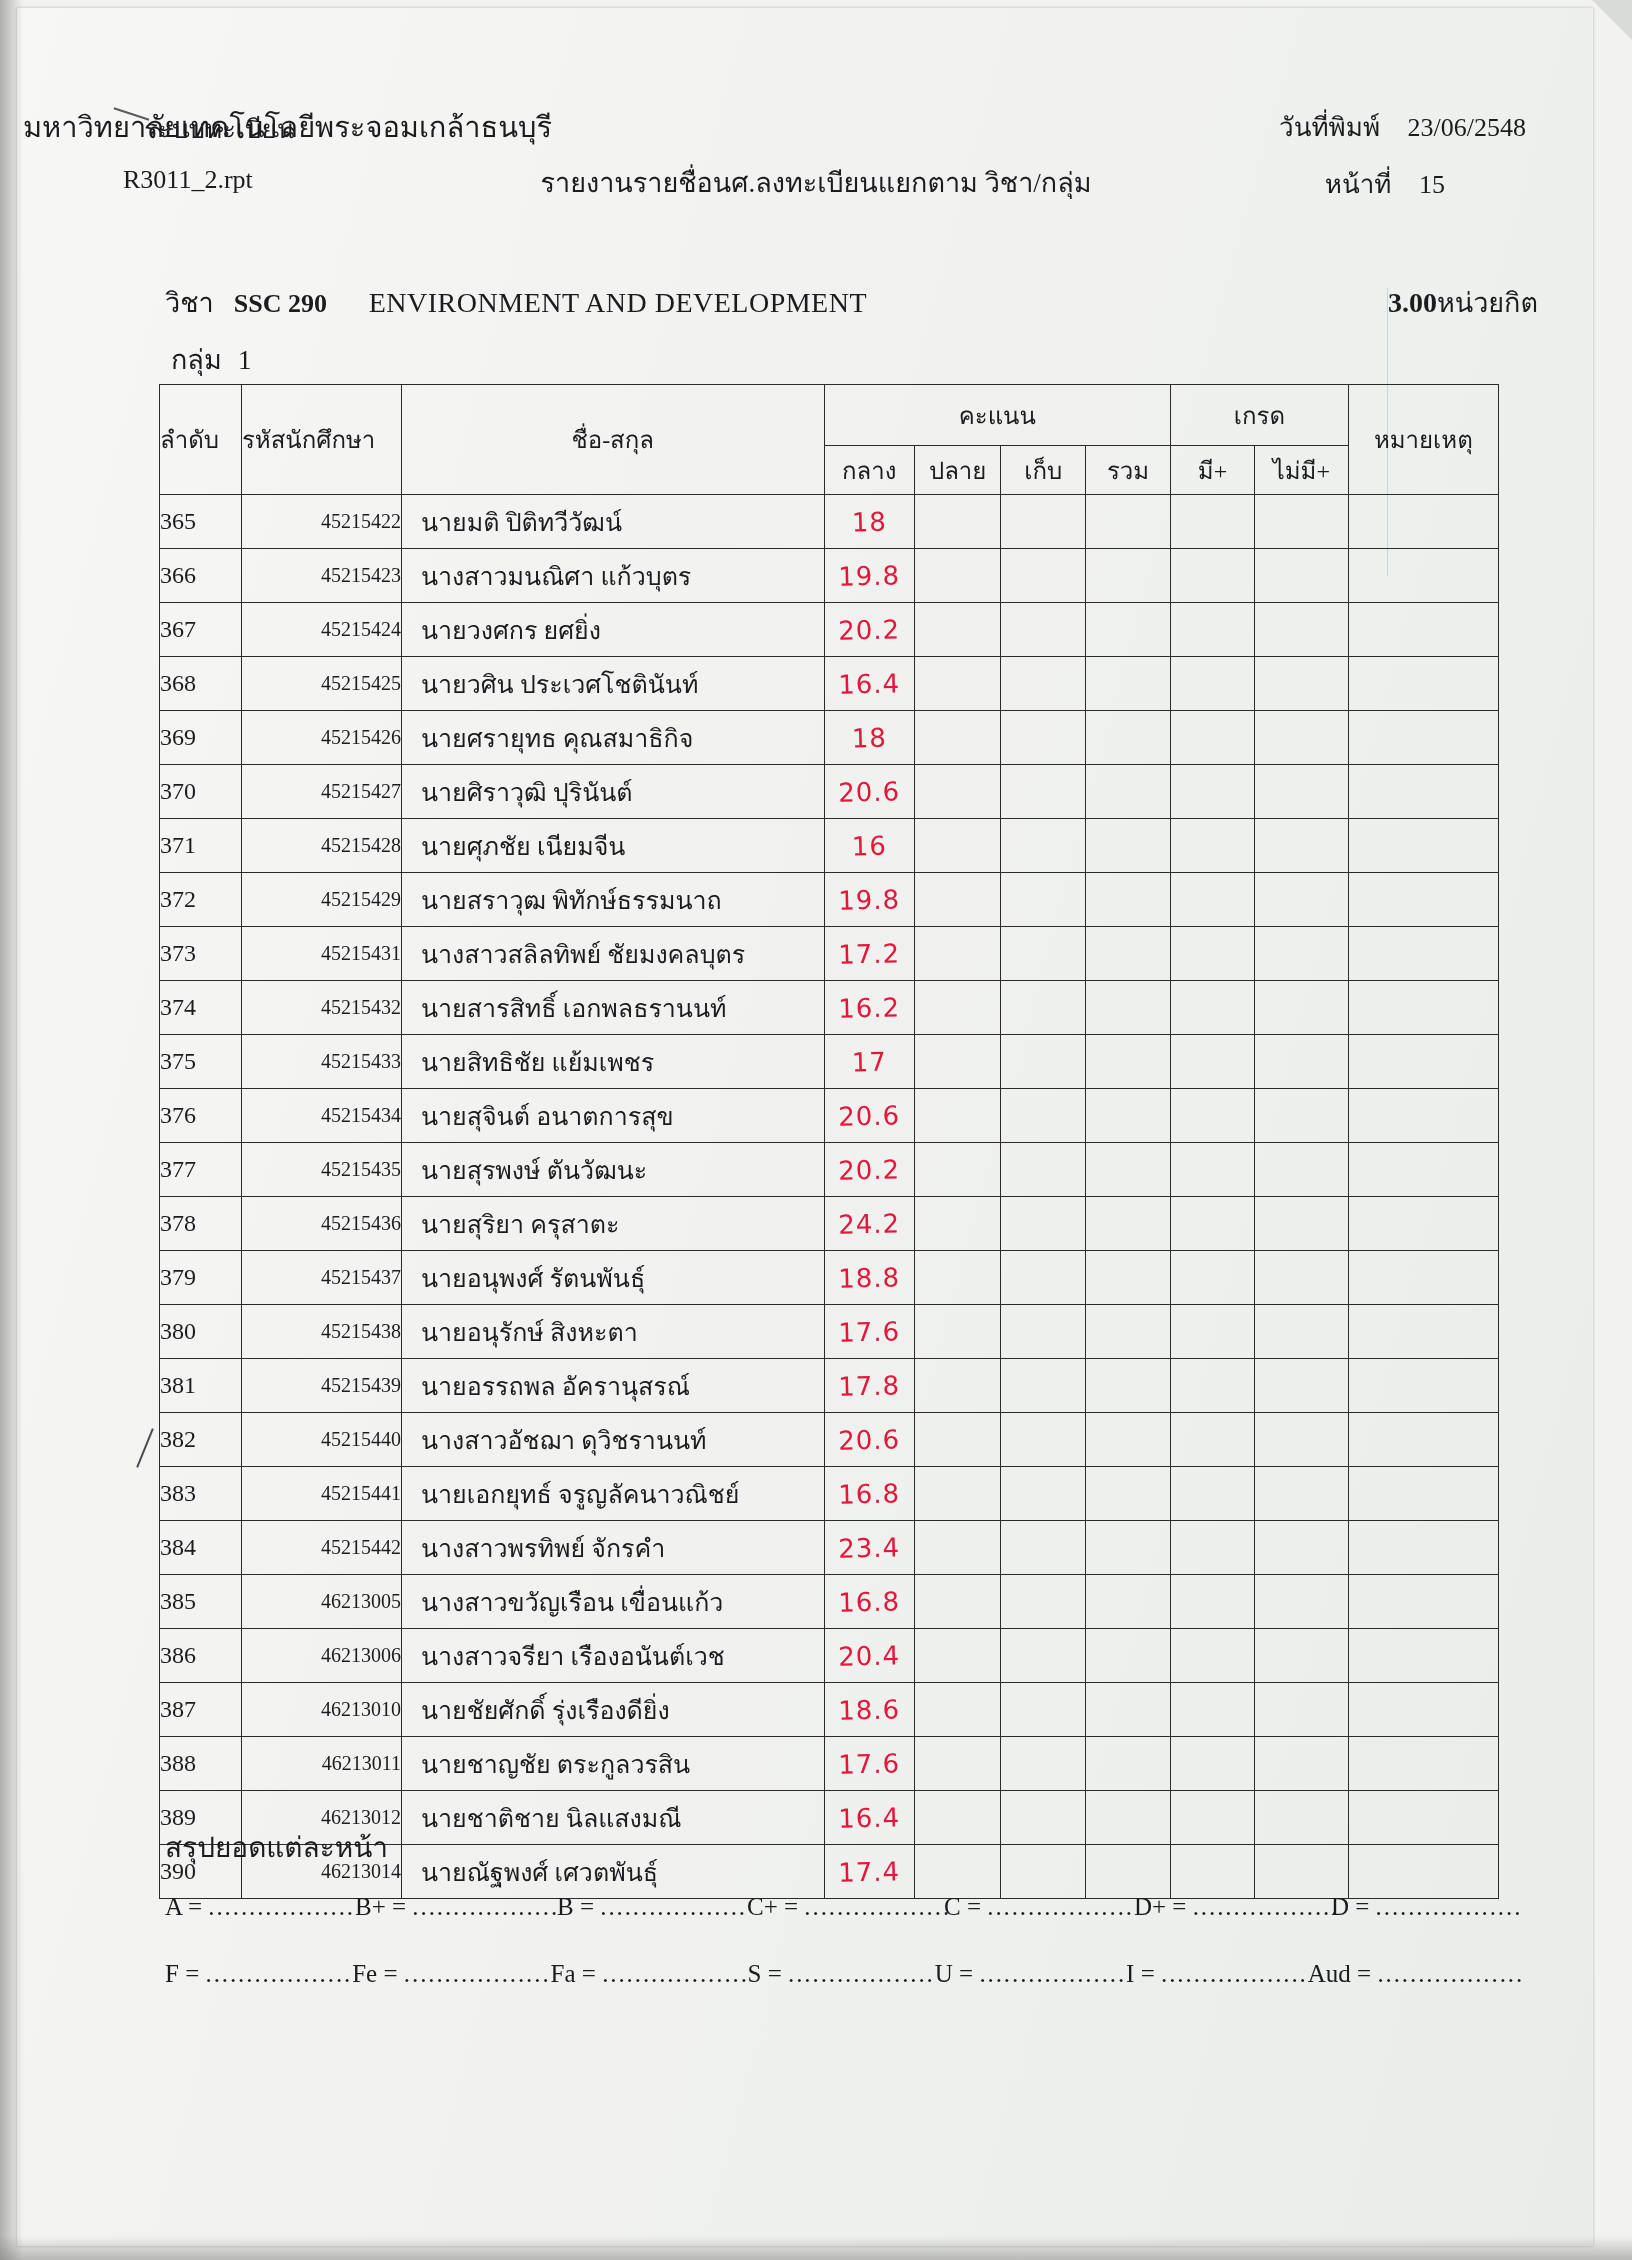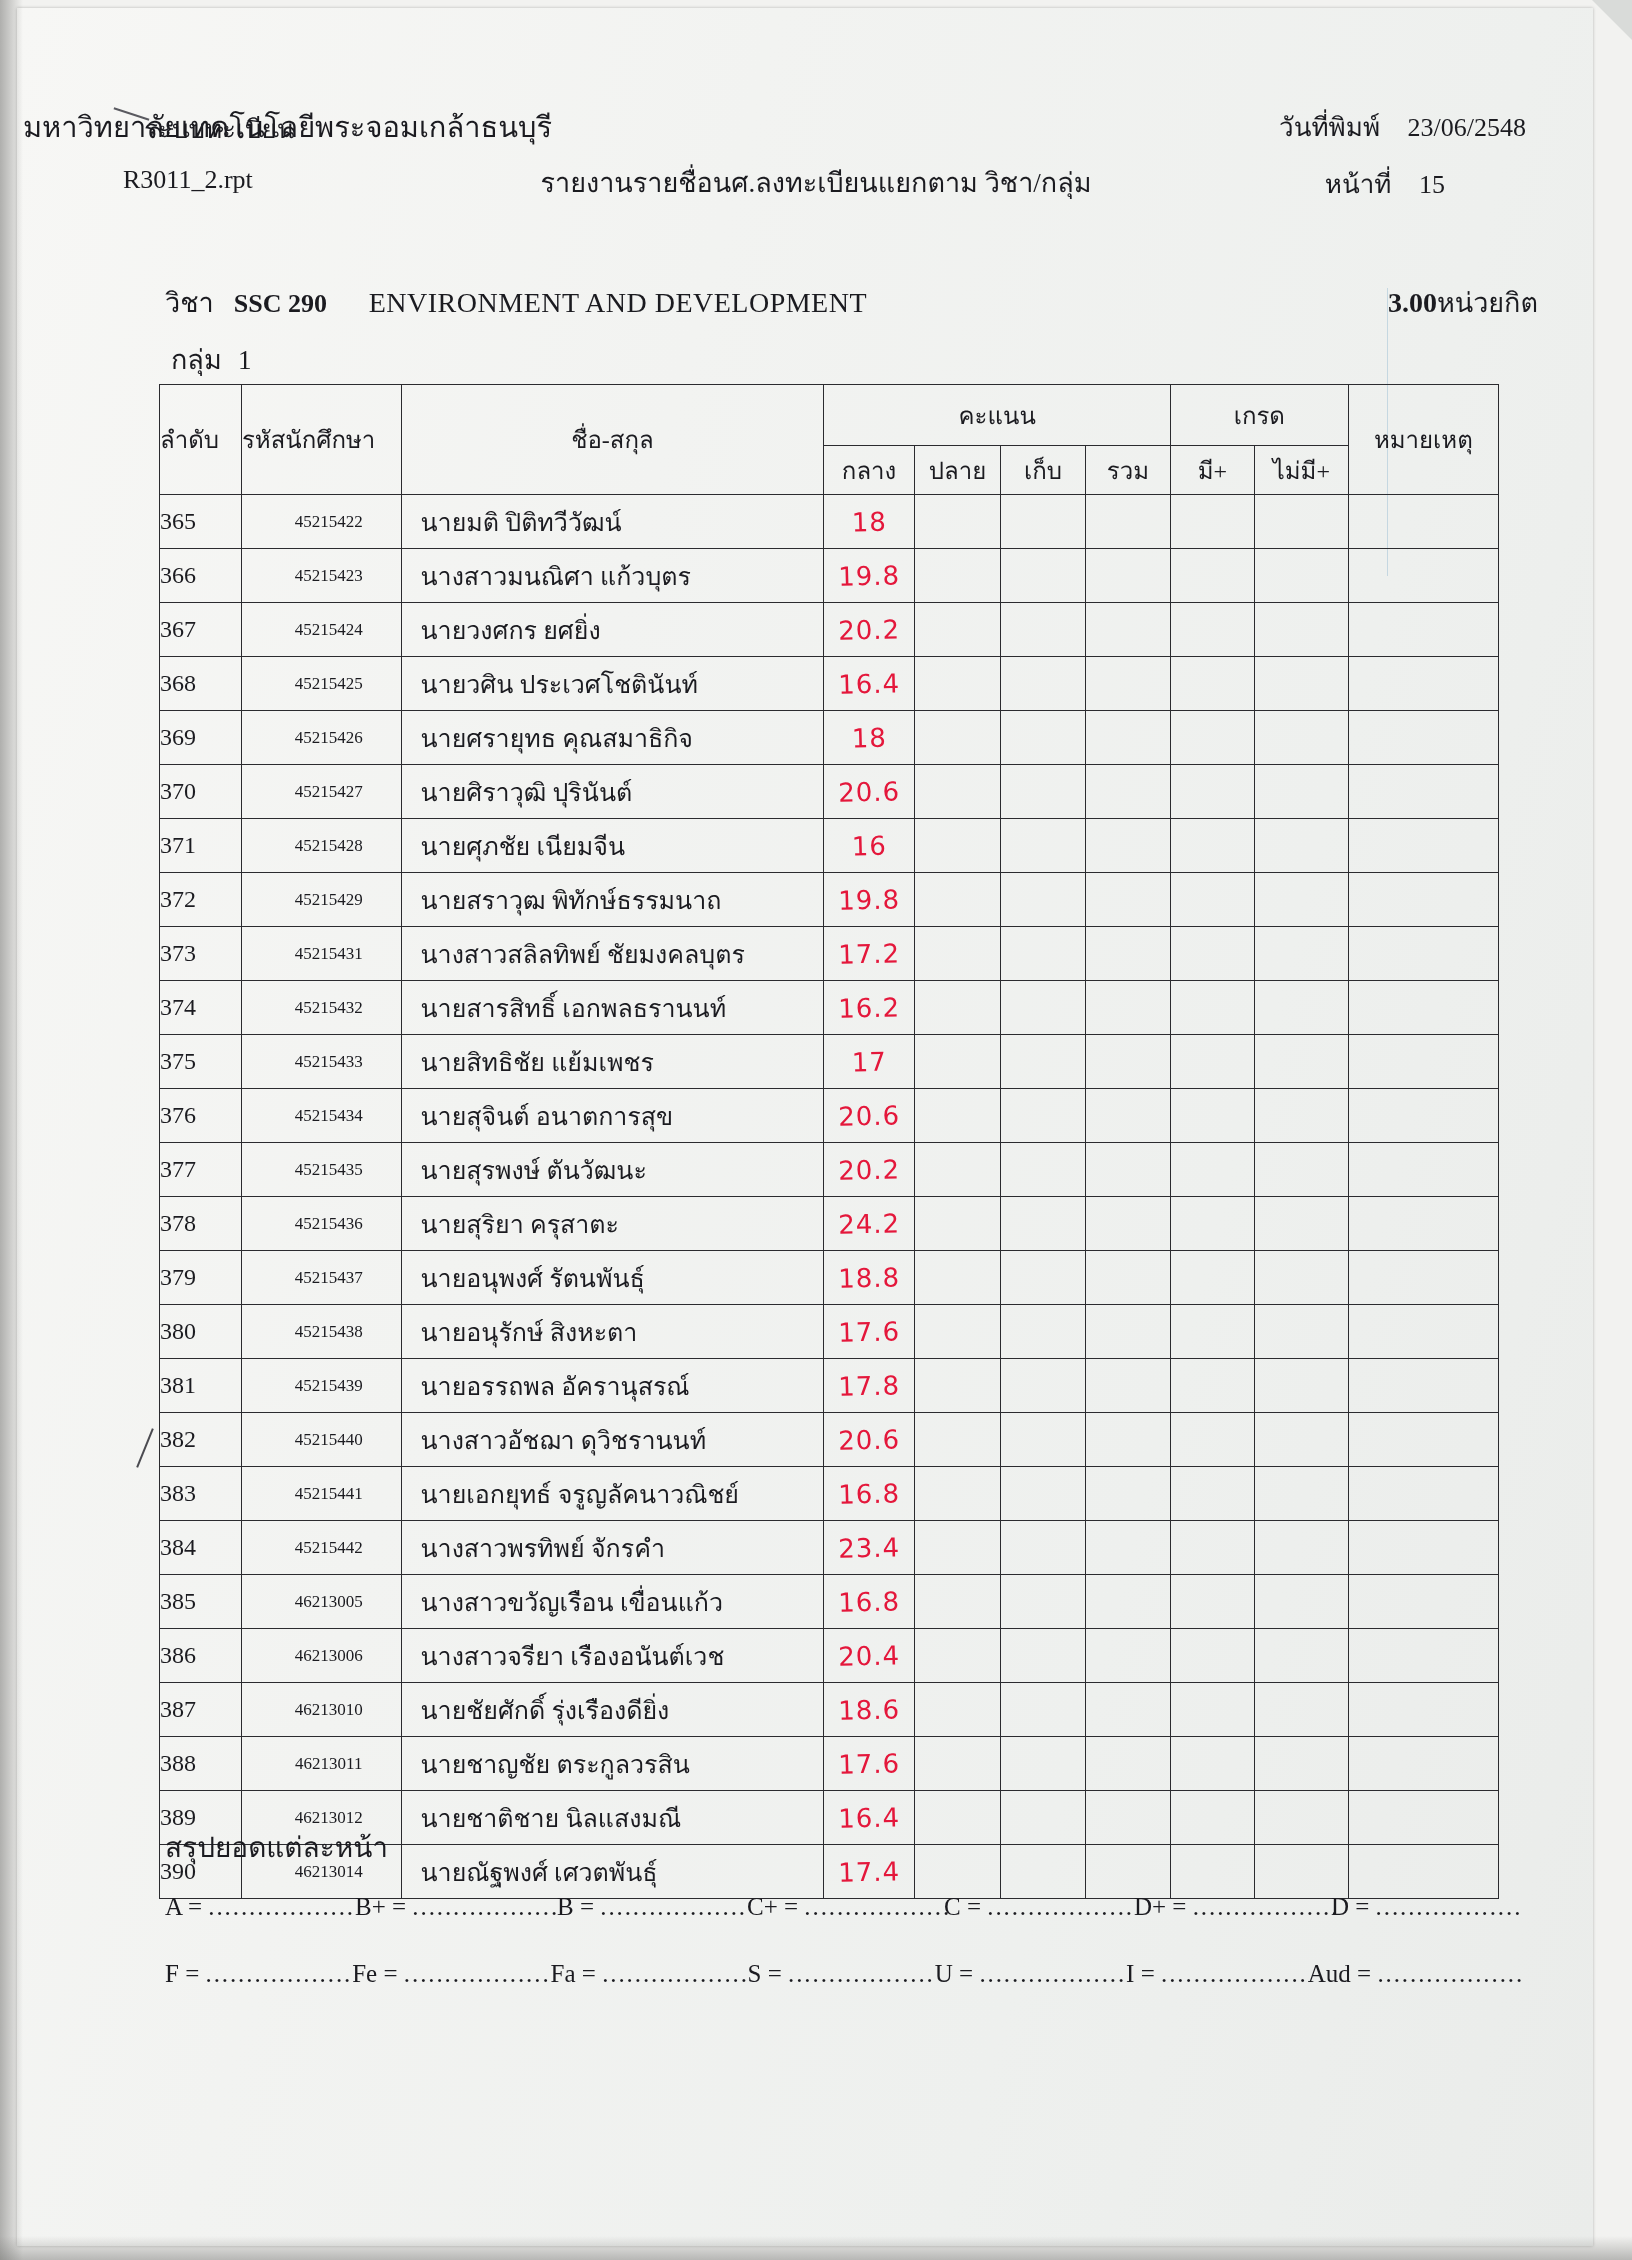--- a/index.html
+++ b/index.html
@@ -134,21 +134,21 @@
   .c-mid      { width: 92px;  }
   .c-fin      { width: 88px;  }
   .c-col      { width: 88px;  }
   .c-tot      { width: 88px;  }
   .c-gp       { width: 88px;  }
   .c-gn       { width: 96px; }
   .c-note     { width: 154px; }
 
   .row td { height: 53px; }
   .row .seq { text-align: left; font-size: 24px; }
-  .row .sid { text-align: center; padding-left: 15px; font-size: 17px; }
+  .row .sid { text-align: right; padding-left: 15px; font-size: 20px; }
   .row .nm  { text-align: left; padding-left: 19px; font-size: 25px; }
 
   .score {
     text-align: center;
     color: #e4173b;
     font-family: "DejaVu Sans", sans-serif;
     font-size: 26px;
     letter-spacing: 1px;
     transform: rotate(-1.5deg);
   }

